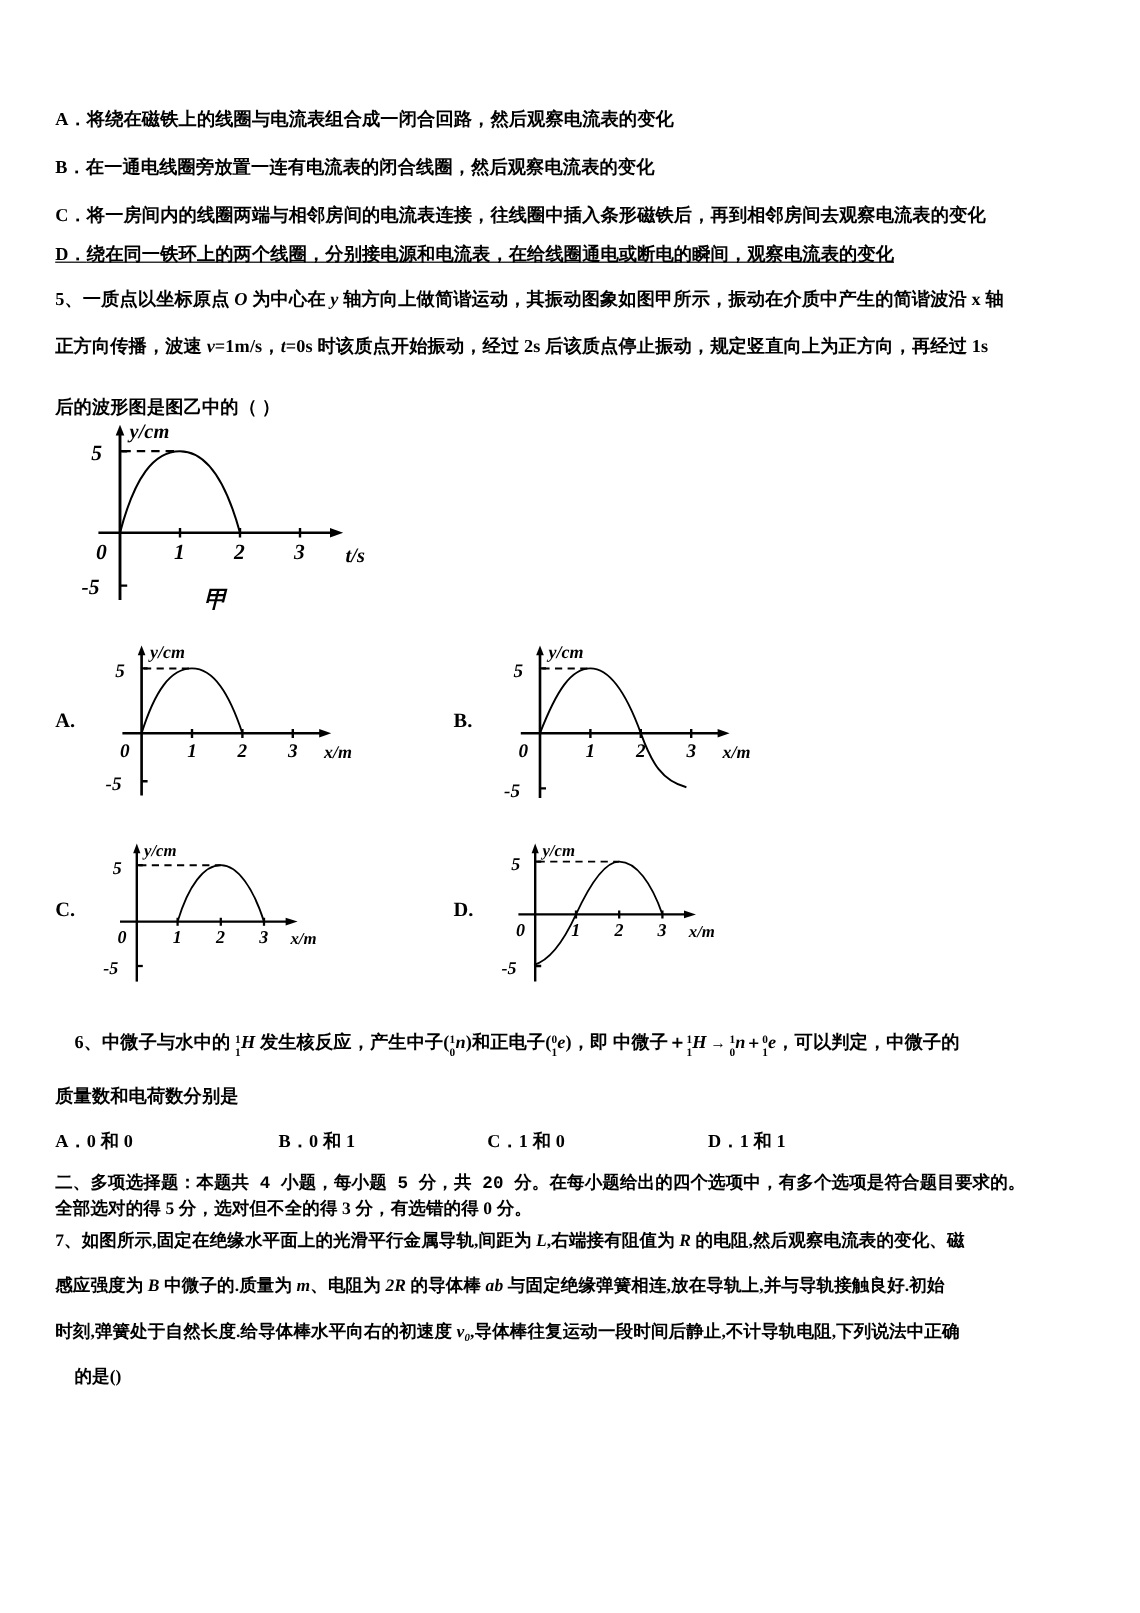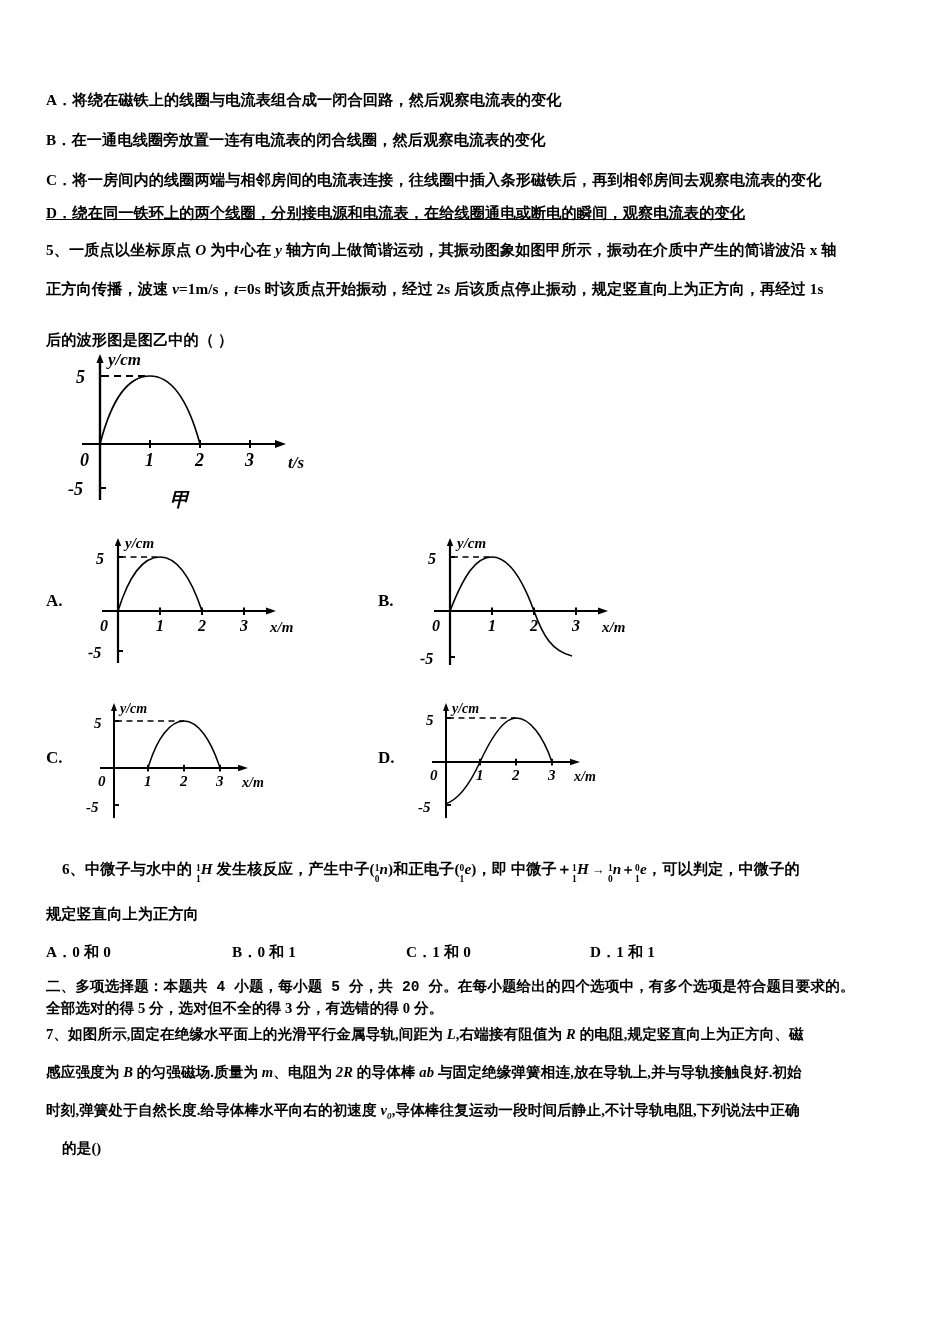--- a/index.html
+++ b/index.html
@@ -233,42 +233,42 @@
       <text x="100" y="80" font-size="15">2</text>
       <text x="136" y="80" font-size="15">3</text>
       <text x="40" y="13" font-size="14">y/cm</text>
       <text x="162" y="81" font-size="14">x/m</text>
     </svg>
   </div>
 
   <div class="tline" style="left:46px; top:861px;margin-left:16px;">
     <span>6、中微子与水中的 </span><span class="nuc"><span class="pre"><i class="a">1</i><i class="z">1</i></span><span class="sym">H</span></span><span> 发生核反应，产生中子(</span><span class="nuc"><span class="pre"><i class="a">1</i><i class="z">0</i></span><span class="sym">n</span></span><span>)和正电子(</span><span class="nuc"><span class="pre"><i class="a">0</i><i class="z">1</i></span><span class="sym">e</span></span><span>)，即 中微子＋</span><span class="nuc"><span class="pre"><i class="a">1</i><i class="z">1</i></span><span class="sym">H</span></span><span style="font-size:0.85em; padding:0 3px;">→</span><span class="nuc"><span class="pre"><i class="a">1</i><i class="z">0</i></span><span class="sym">n</span></span><span style="font-size:0.9em;">＋</span><span class="nuc"><span class="pre"><i class="a">0</i><i class="z">1</i></span><span class="sym">e</span></span><span>，可以判定，中微子的</span>
   </div>
-  <div class="tline" style="left:46px; top:906px;">规定竖直向上为正方向</div>
+  <div class="tline" style="left:46px; top:906px;">质量数和电荷数分别是</div>
 
   <div class="tline" style="left:46px; top:944px;">
     <span class="opt-letter">A．</span><span>0 和 0</span>
   </div>
   <div class="tline" style="left:222px; top:944px;margin-left:10px;">
     <span class="opt-letter">B．</span><span>0 和 1</span>
   </div>
   <div class="tline" style="left:406px; top:944px;">
     <span class="opt-letter">C．</span><span>1 和 0</span>
   </div>
   <div class="tline" style="left:590px; top:944px;">
     <span class="opt-letter">D．</span><span>1 和 1</span>
   </div>
 
   <div class="tline" style="left:46px; top:979px; font-size:14.6px;font-family:Liberation Mono, monospace;">二、多项选择题：本题共 4 小题，每小题 5 分，共 20 分。在每小题给出的四个选项中，有多个选项是符合题目要求的。</div>
   <div class="tline" style="left:46px; top:1000px; font-size:14.6px;">全部选对的得 5 分，选对但不全的得 3 分，有选错的得 0 分。</div>
 
   <div class="tline" style="left:46px; top:1026px; font-size:14.6px;">
-    <span>7、如图所示,固定在绝缘水平面上的光滑平行金属导轨,间距为 </span><span class="it">L</span><span>,右端接有阻值为 </span><span class="it">R</span><span> 的电阻,规定竖直向上为正方向、磁</span>
+    <span>7、如图所示,固定在绝缘水平面上的光滑平行金属导轨,间距为 </span><span class="it">L</span><span>,右端接有阻值为 </span><span class="it">R</span><span> 的电阻,然后观察电流表的变化、磁</span>
   </div>
   <div class="tline" style="left:46px; top:1064px; font-size:14.6px;">
-    <span>感应强度为 </span><span class="it">B</span><span> 的匀强磁场.质量为 </span><span class="it">m</span><span>、电阻为 </span><span class="it">2R</span><span> 的导体棒 </span><span class="it">ab</span><span> 与固定绝缘弹簧相连,放在导轨上,并与导轨接触良好.初始</span>
+    <span>感应强度为 </span><span class="it">B</span><span> 中微子的.质量为 </span><span class="it">m</span><span>、电阻为 </span><span class="it">2R</span><span> 的导体棒 </span><span class="it">ab</span><span> 与固定绝缘弹簧相连,放在导轨上,并与导轨接触良好.初始</span>
   </div>
   <div class="tline" style="left:46px; top:1102px; font-size:14.6px;">
     <span>时刻,弹簧处于自然长度.给导体棒水平向右的初速度 </span><span class="it"><span>v</span><sub>0</sub></span><span>,导体棒往复运动一段时间后静止,不计导轨电阻,下列说法中正确</span>
   </div>
   <div class="tline" style="left:46px; top:1140px; font-size:14.6px;padding-left:16px;">的是()</div>
 
 </div>
 
 </body></html>

